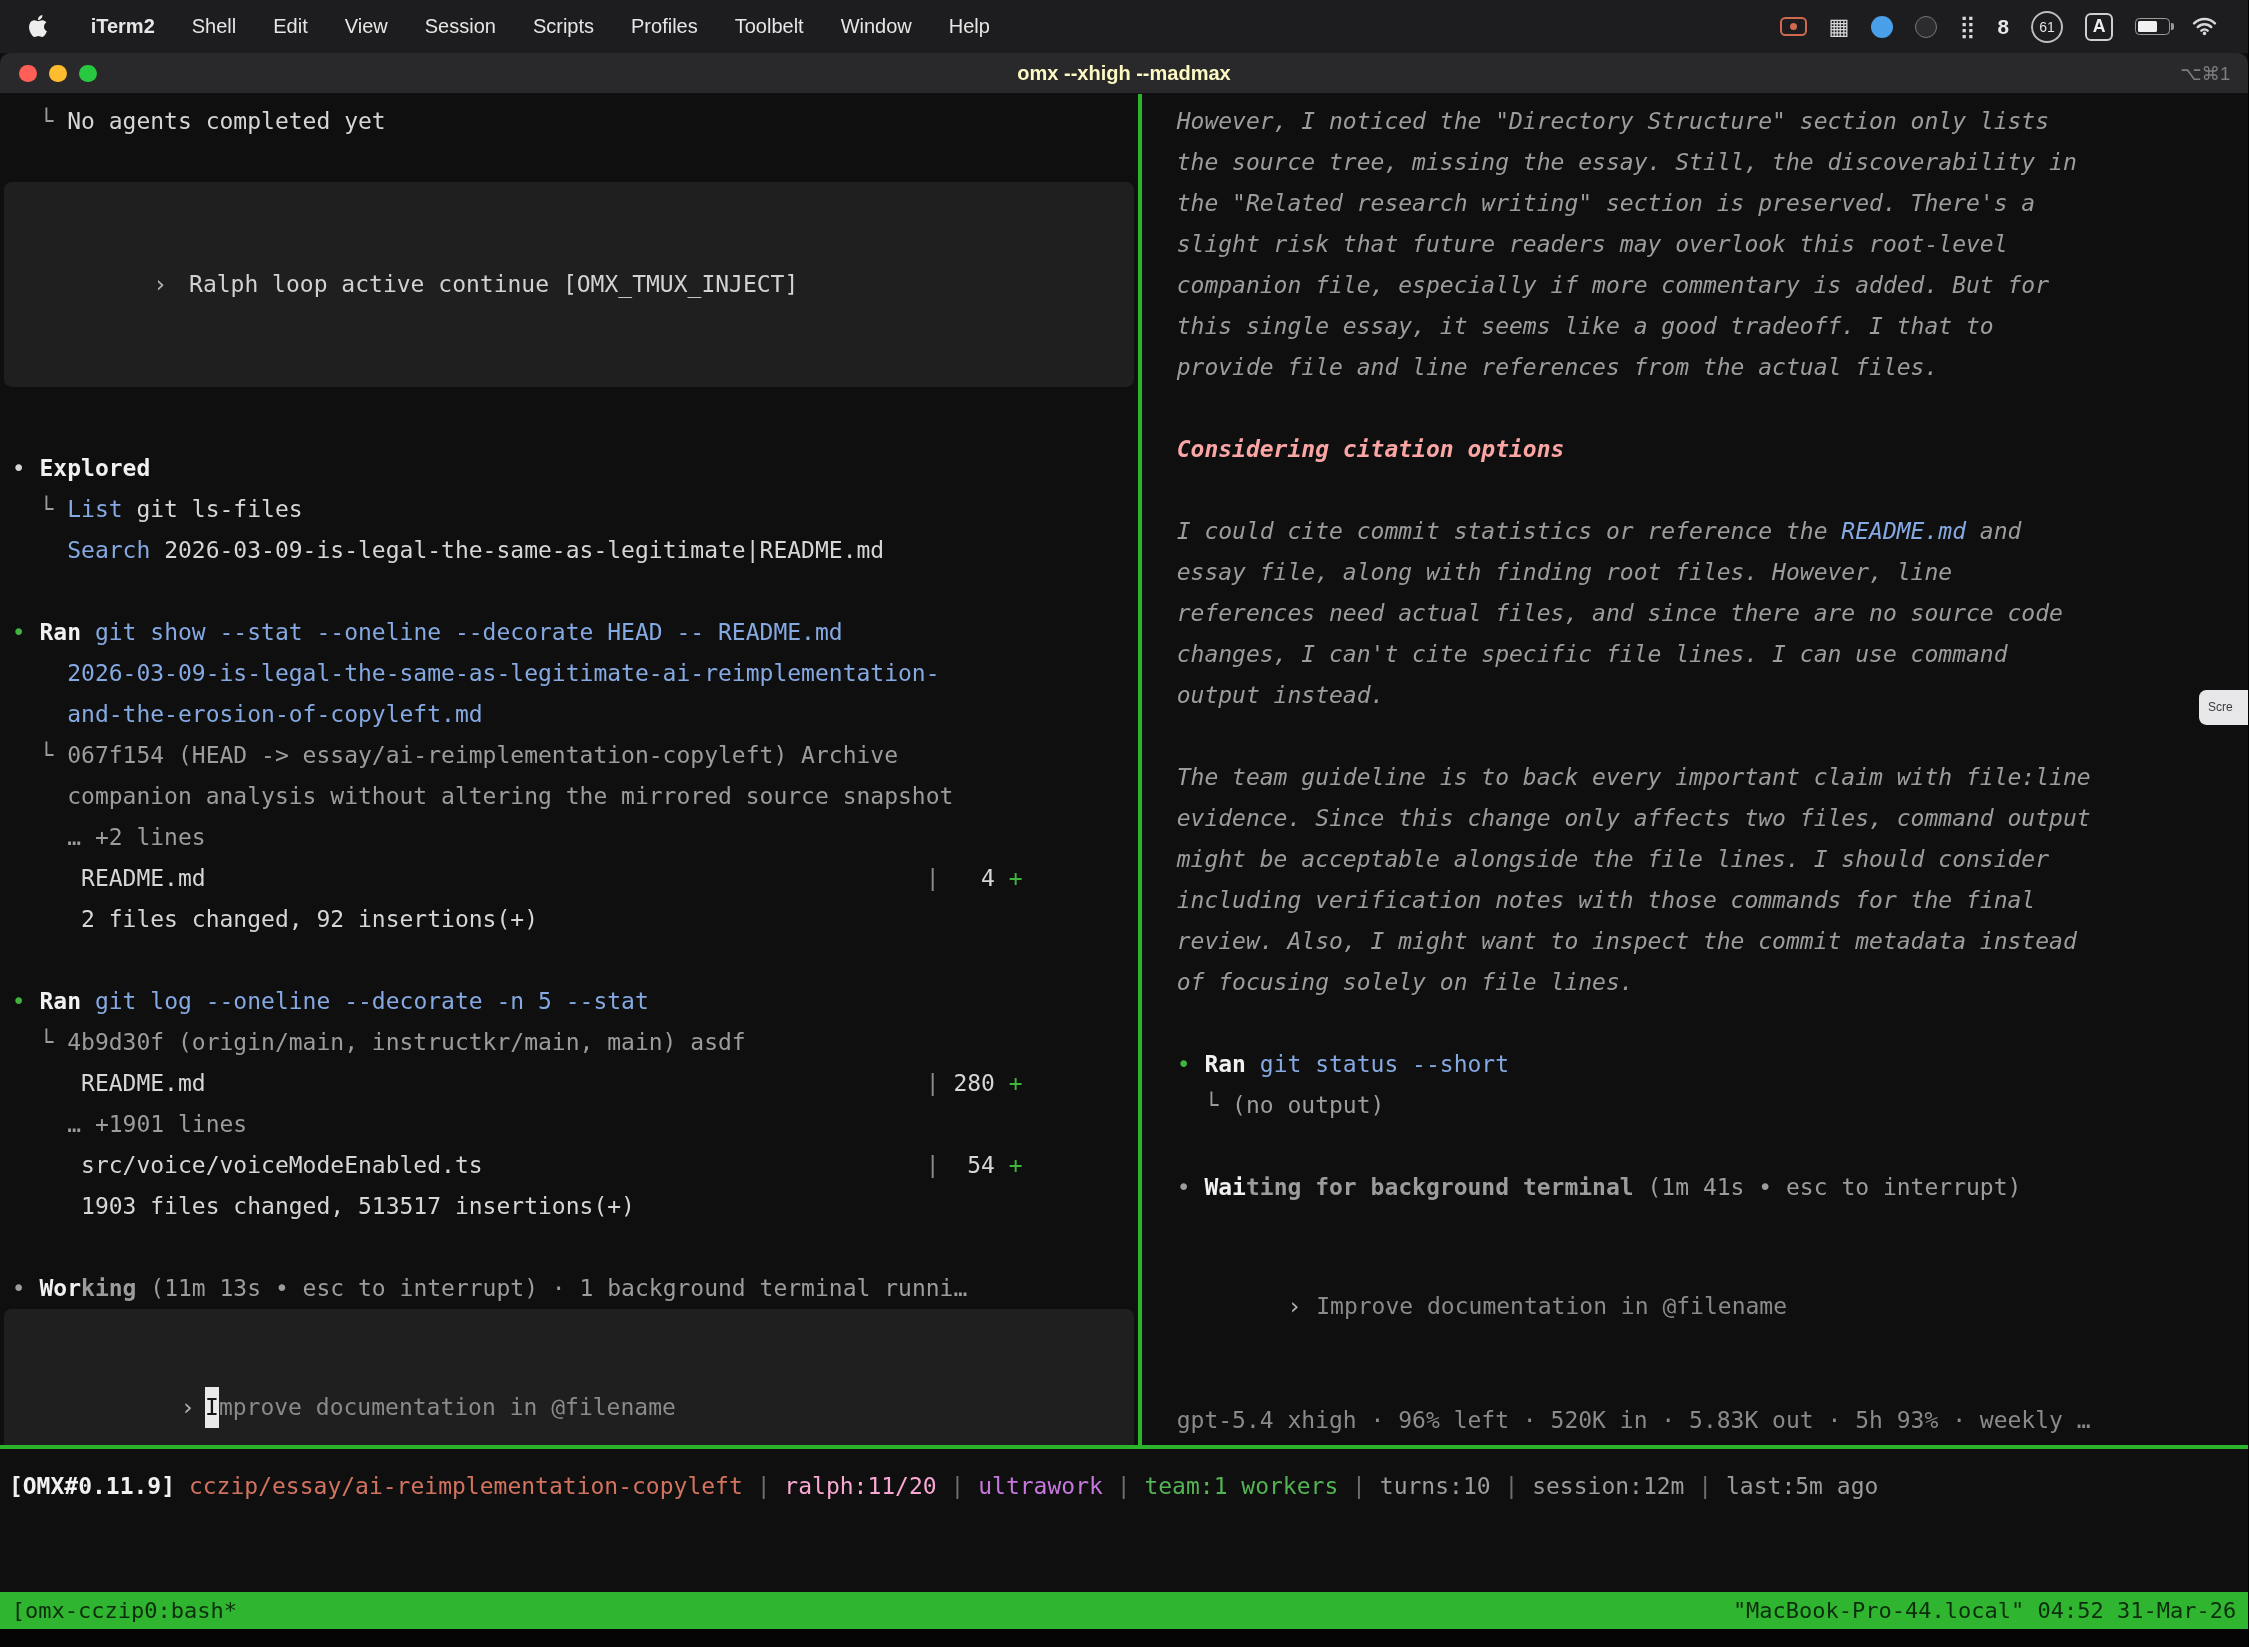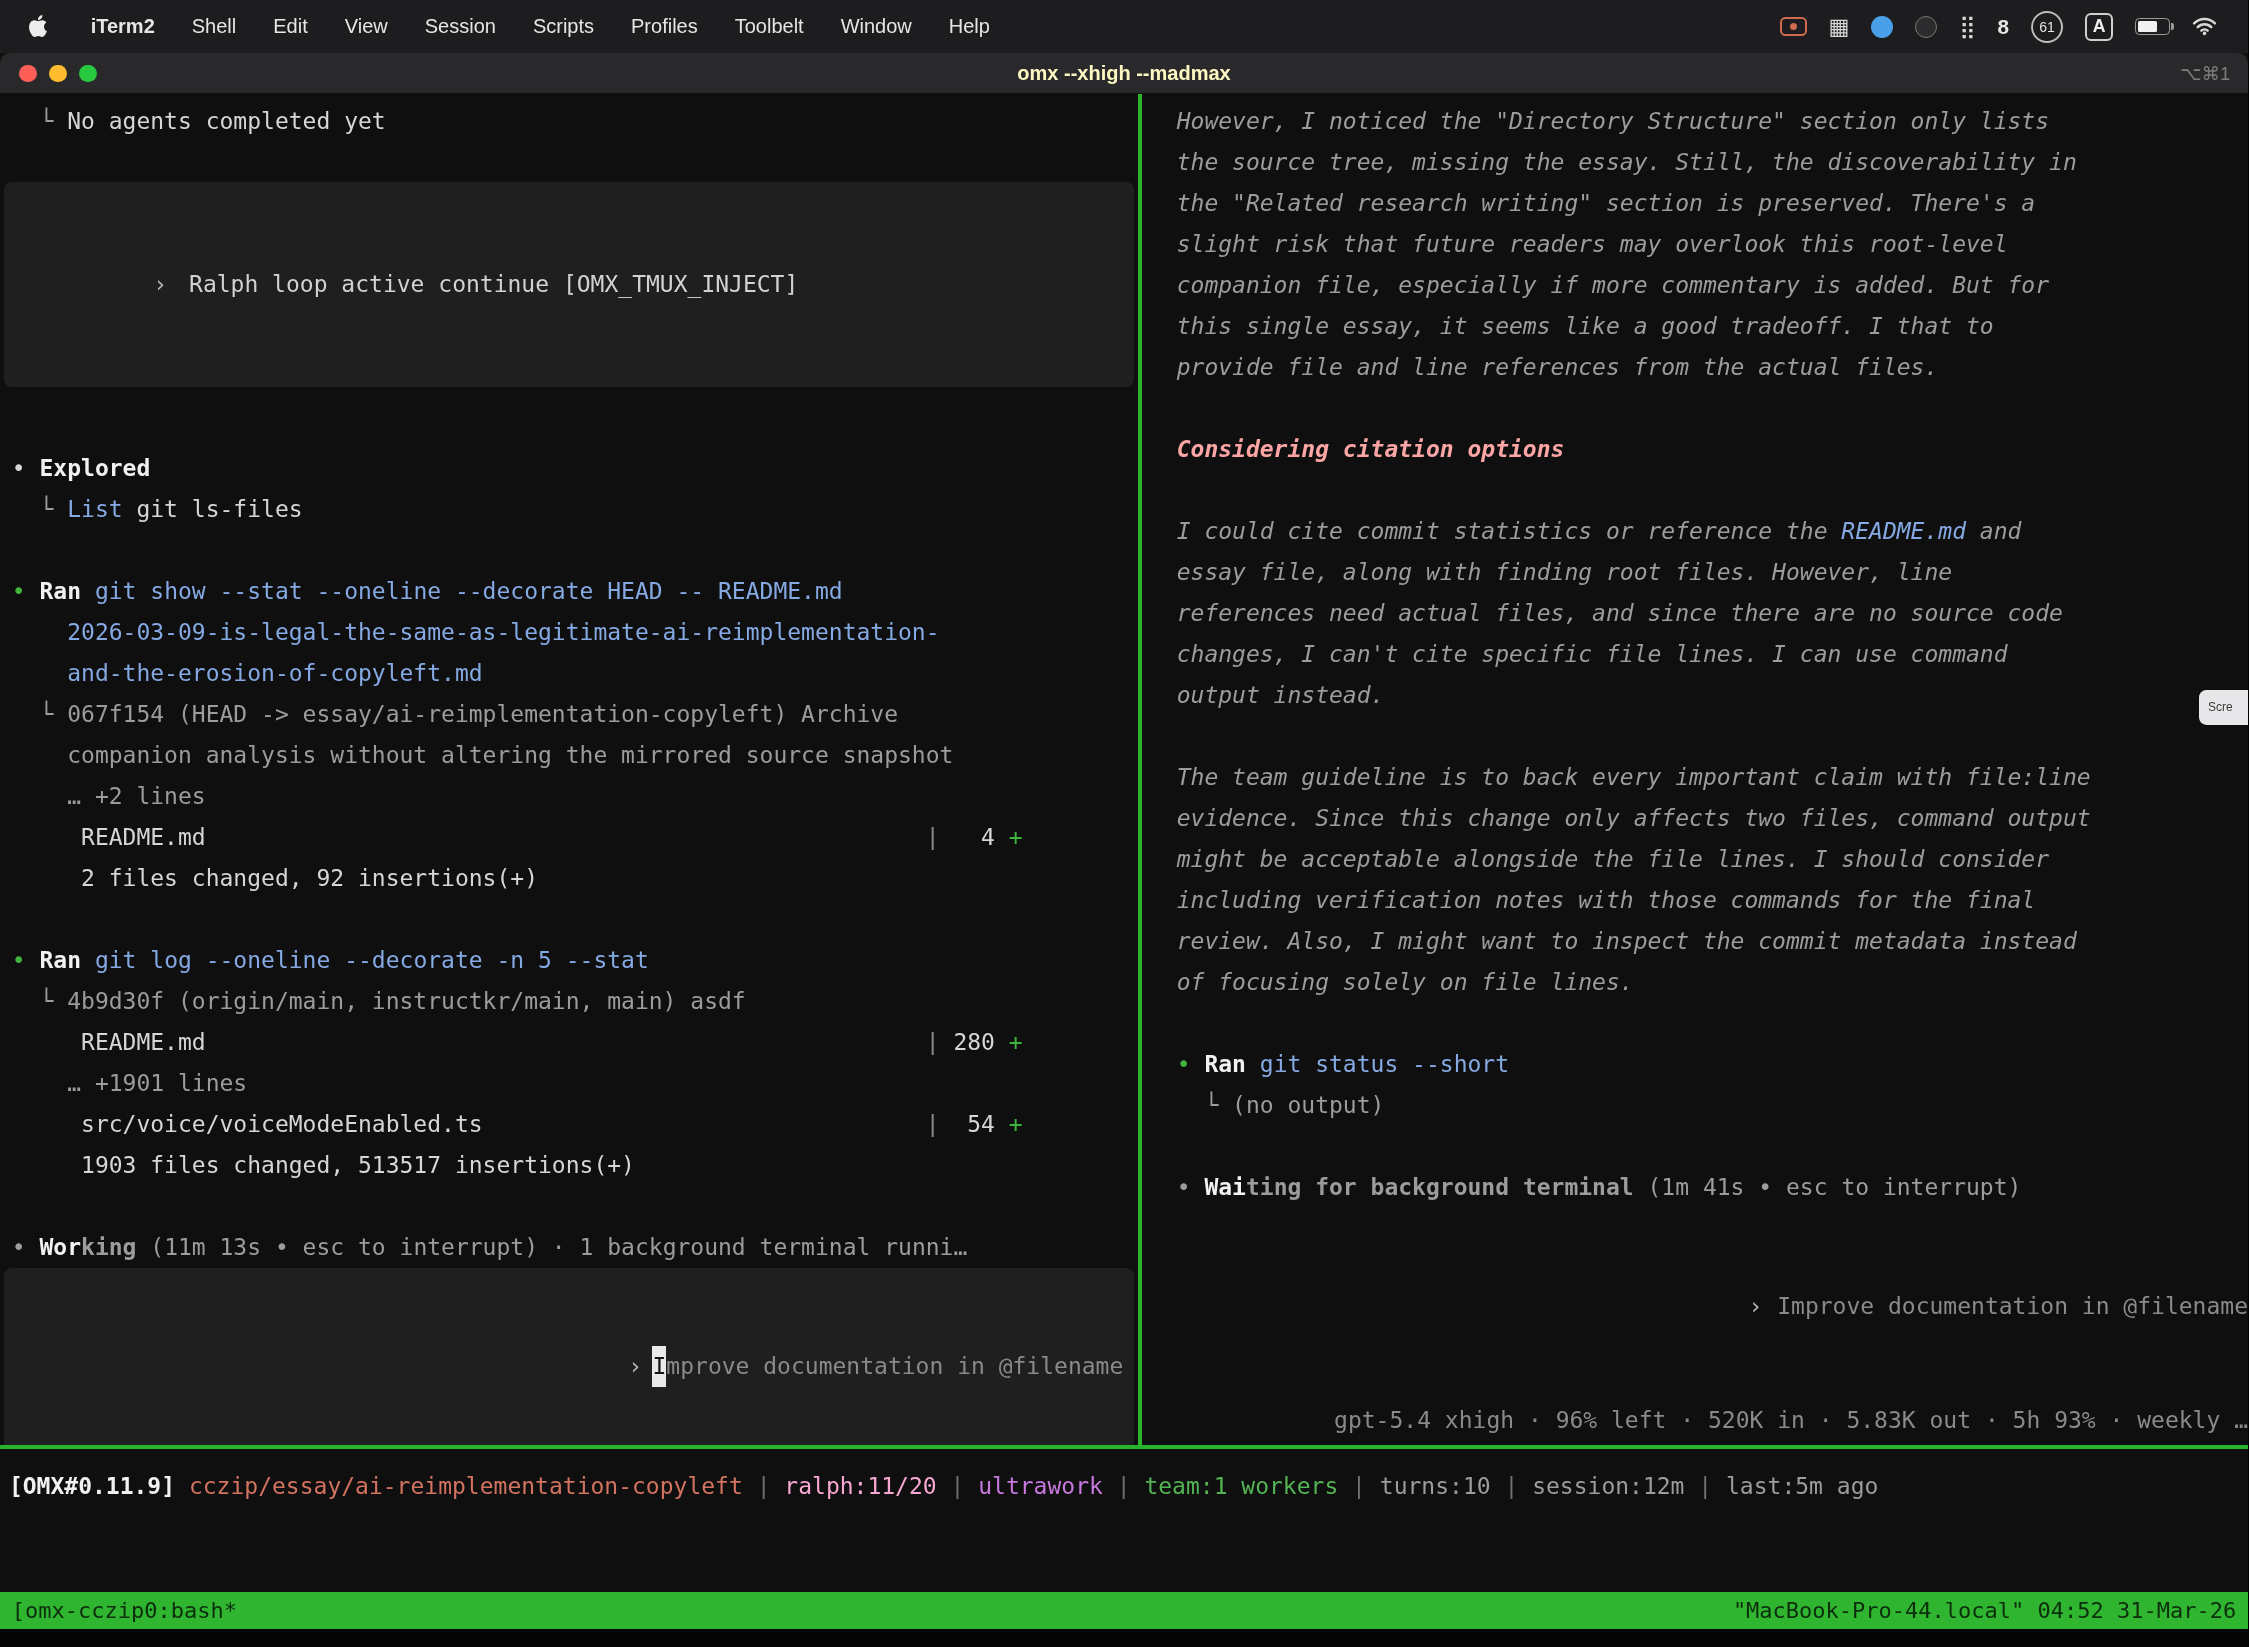--- a/index.html
+++ b/index.html
@@ -50,21 +50,21 @@
   .pane { display:flex; flex-direction:column; padding-top:7.4px; overflow:hidden; background:#0f0f0f; }
   .pleft { width:1138px; }
   .vdiv { width:3.7px; background:#2bb42b; }
   .pright { flex:1; }
   .tl { white-space:pre; font-size:23px; line-height:41px; min-height:41px; }
   .lines { padding:0 11.8px; }
   .rlines { padding:0 17.7px 0 35px; }
   .box { background:#1f1f20; border-radius:7.4px; margin:0 4.4px; padding:41px 10.3px; }
   .steer { margin-top:40px; margin-bottom:61px; }
   .inbox { padding:37px 10.3px; margin-bottom:7.4px; }
-  .bottom { margin-top:auto; padding-bottom:8.9px;text-align:right; }
+  .bottom { margin-top:auto; padding-bottom:8.9px; }
   .prompt { color:#b3b3b3; margin-right:10.3px; font-size:23px; }
   .p30 { margin-right:22px; }
   .p20 { margin-right:14.8px; }
   .cursor { display:inline-block; background:#e9e9e9; color:#141414; }
   .status { padding-left:47px; }
   .rstatus { padding-left:35px; }
   .rinput { padding:37px 0 0 7.4px; margin-bottom:32px; }
   
   .sg-w   { color:#d6d6d6; }
   .sg-bw  { color:#f1f1f1; font-weight:bold; }
@@ -159,20 +159,21 @@
           <div class="tl"><span class="sg-g">  └ </span><span class="sg-w">No agents completed yet</span></div>
         </div>
       <div class="box steer">
         <div class="tl">
           <span class="prompt p30">›</span><span class="sg-st">Ralph loop active continue [OMX_TMUX_INJECT]</span>
         </div>
       </div>
       <div class="lines">
           <div class="tl"><span class="sg-w">• </span><span class="sg-bw">Explored</span></div>
           <div class="tl"><span class="sg-g">  └ </span><span class="sg-b">List</span><span class="sg-w"> git ls-files</span></div>
+          <div class="tl"><span class="sg-b">    Search</span><span class="sg-w"> 2026-03-09-is-legal-the-same-as-legitimate|README.md</span></div>
           <div class="tl">&nbsp;</div>
           <div class="tl"><span class="sg-gr">• </span><span class="sg-bw">Ran</span><span class="sg-b"> git show --stat --oneline --decorate HEAD -- README.md</span></div>
           <div class="tl"><span class="sg-b">    2026-03-09-is-legal-the-same-as-legitimate-ai-reimplementation-</span></div>
           <div class="tl"><span class="sg-b">    and-the-erosion-of-copyleft.md</span></div>
           <div class="tl"><span class="sg-g">  └ 067f154 (HEAD -&gt; essay/ai-reimplementation-copyleft) Archive</span></div>
           <div class="tl"><span class="sg-g">    companion analysis without altering the mirrored source snapshot</span></div>
           <div class="tl"><span class="sg-g">    … +2 lines</span></div>
           <div class="tl"><span class="sg-w">     README.md</span><span class="sg-d">                                                    | </span><span class="sg-w">  4 </span><span class="sg-gr">+</span></div>
           <div class="tl"><span class="sg-w">     2 files changed, 92 insertions(+)</span></div>
           <div class="tl">&nbsp;</div>

